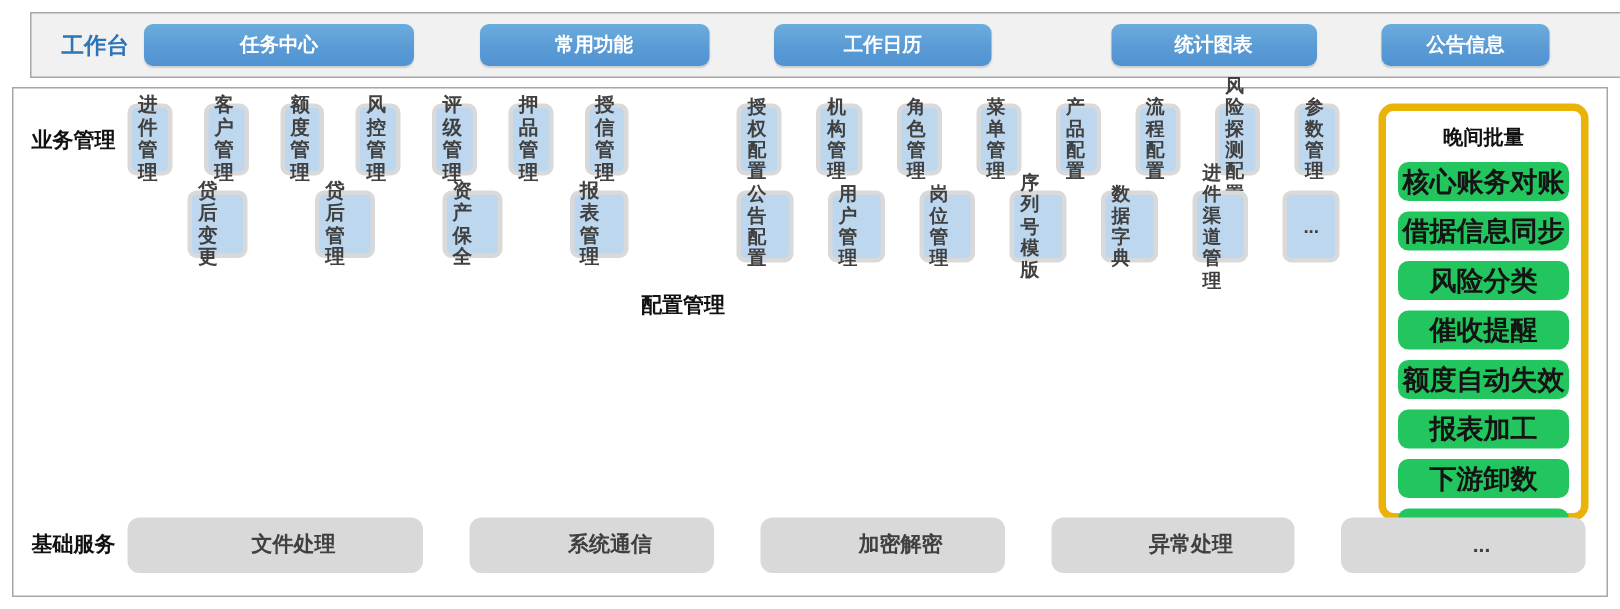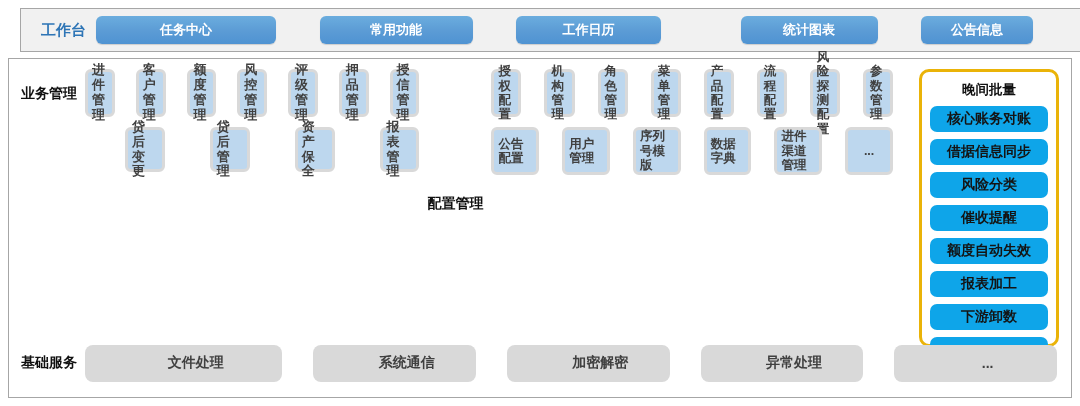--- a/index.html
+++ b/index.html
@@ -62,31 +62,31 @@
   .cfg .tile{font-size:12.5px;}
 
   .divider{
     border-top:2px dashed #c9c9c9;margin:11px 2px 11px 6px;height:0;
   }
   .divider2{margin-top:9px;margin-bottom:0;}
 
   
   .sidebar{
     flex:0 0 140px;margin:10px 12px 0 4px;height:278px;box-sizing:border-box;
-    border:3px solid #eab308;border-radius:10px;background:#ffffff;
+    border:5px solid #eab308;border-radius:10px;background:#ffffff;
     padding:7px 8px;display:flex;flex-direction:column;
   }
   .sidebar-title{
     text-align:center;font-size:13.5px;font-weight:bold;color:#111;margin:2px 0 7px 0;
   }
   .sidebar-items{flex:1;display:flex;flex-direction:column;gap:7px;}
   .batch-item{
-    background:#0ea5e9;border-radius:7px;height:26px;flex:0 0 26px;
+    background:#22c55e;border-radius:7px;height:26px;flex:0 0 26px;
     display:flex;align-items:center;justify-content:center;
-    font-size:14px;font-weight:bold;color:#141414;
+    font-size:18px;font-weight:bold;color:#141414;
   }
 
   
   .base-section{flex:0 0 48px;display:flex;align-items:center;padding:0 14px 10px 12px;}
   .base-row{flex:1;display:flex;gap:31px;}
   .gtile{
     background:#d9d9d9;border-radius:8px;flex:1;height:37px;
     display:flex;align-items:center;justify-content:center;
     font-size:14px;font-weight:bold;color:#404040;padding-left:24px;
   }
@@ -145,20 +145,21 @@
                 <div class="tile">角色管理</div>
                 <div class="tile">菜单管理</div>
                 <div class="tile">产品配置</div>
                 <div class="tile">流程配置</div>
                 <div class="tile">风险探测配置</div>
                 <div class="tile">参数管理</div>
               </div>
             <div class="tile-row cfg row-gap">
                 <div class="tile">公告配置</div>
                 <div class="tile">用户管理</div>
+                <div class="tile">岗位管理</div>
                 <div class="tile">序列号模版</div>
                 <div class="tile">数据字典</div>
                 <div class="tile">进件渠道管理</div>
                 <div class="tile">...</div>
               </div>
           </div>
         </div>
 
         <div class="divider divider2"></div>
       </div>

